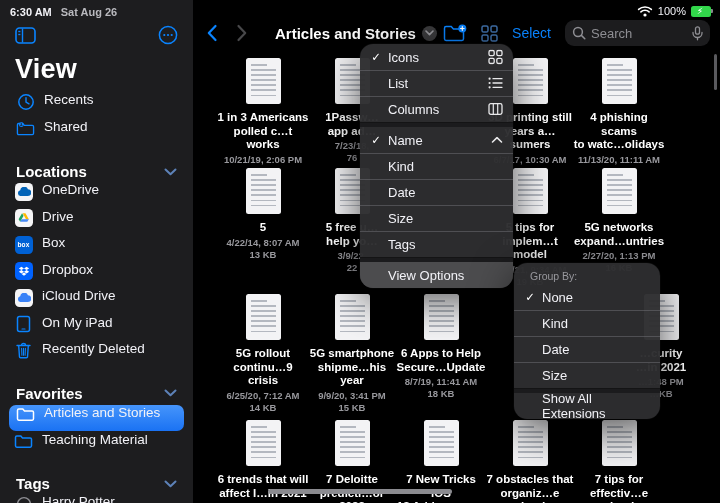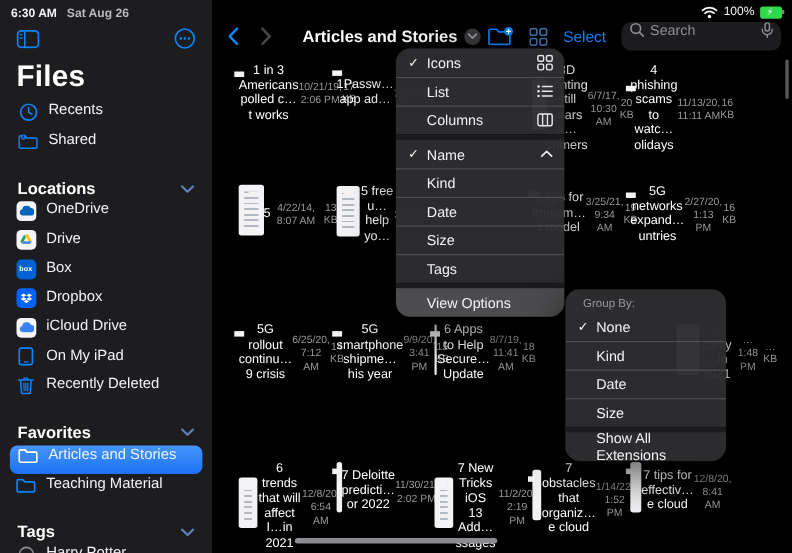--- a/index.html
+++ b/index.html
@@ -32,26 +32,26 @@
   .battery { position:relative; width:22px; height:11px; }
   .batt-body { position:absolute; left:0; top:0; width:20px; height:11px; border-radius:2.5px; background:#32d74b; }
   .batt-tip { position:absolute; right:0; top:3.5px; width:1.6px; height:4px; border-radius:0 1px 1px 0; background:#86868b; }
   .batt-bolt { position:absolute; left:6px; top:0.5px; font-size:8.5px; color:#fff; }
   .toolbar { position:absolute; left:0; top:18px; width:527px; height:30px; display:flex; align-items:center; }
   .nav-btn { width:22px; height:22px; display:flex; align-items:center; justify-content:center; margin-left:8px; }
   .crumb-title { font-size:15px; font-weight:bold; color:#fff; margin-left:22px; }
   .title-chev { width:15px; height:15px; border-radius:50%; background:#3a3a3c; display:flex; align-items:center; justify-content:center; margin-left:6px; }
   .tool-right { position:absolute; right:10px; top:0; height:30px; display:flex; align-items:center; gap:14px; }
   .select-lbl { color:#0a84ff; font-size:14px; }
-  .searchbar { width:145px; height:26px; background:#1c1c1e; border-radius:9px; display:flex; align-items:flex-start; padding:0 7px; gap:5px; }
+  .searchbar { width:145px; height:26px; background:#1c1c1e; border-radius:9px; display:flex; align-items:center; padding:0 7px; gap:5px; }
   .search-ph { flex:1; font-size:13px; color:#8e8e93; }
   .scroll-ind { position:absolute; right:3px; top:54px; width:3px; height:36px; border-radius:2px; background:#5a5a5e; }
 
   
-  .cell { position:absolute; width:92px; display:flex; flex-direction:row; align-items:center; text-align:center; }
+  .cell { position:absolute; width:92px; display:flex; flex-direction:column; align-items:center; text-align:center;font-weight:bold; }
   .doc { position:relative; width:35px; height:46px; background:#f3f3f5; border-radius:2.5px; margin-bottom:7px; }
   .doc-lines { position:absolute; left:5px; right:5px; top:6px; bottom:5px;
      background:repeating-linear-gradient(to bottom,#b4b8c0 0 1.7px,transparent 1.7px 5.1px); }
   .doc-lines:after { content:""; position:absolute; right:0; top:0; width:9px; height:5px; background:#f3f3f5; }
   .f-name { font-size:11.5px; line-height:13.5px; color:#fff; }
   .f-sub  { font-size:9.5px; line-height:12px; color:#98989d; margin-top:2px; }
   .f-sub2 { font-size:9.5px; line-height:11px; color:#98989d; }
 
   
   .menu { position:absolute; background:rgba(45,45,47,.97); border-radius:13px; overflow:hidden;
@@ -90,21 +90,21 @@
       </span>
       <span>
         <svg width="20" height="20" viewBox="0 0 20 20">
             <circle cx="10" cy="10" r="8.6" fill="none" stroke="#0a84ff" stroke-width="1.5"></circle>
             <circle cx="6.3" cy="10" r="1.1" fill="#0a84ff"></circle>
             <circle cx="10" cy="10" r="1.1" fill="#0a84ff"></circle>
             <circle cx="13.7" cy="10" r="1.1" fill="#0a84ff"></circle>
           </svg>
       </span>
     </div>
-    <h1 class="files-title">Files</h1>
+    <h1 class="files-title">View</h1>
     <div class="quick-list" id="quick-list">
         <div class="side-item">
           <span class="ic">
             <svg width="18" height="18" viewBox="0 0 18 18">
               <circle cx="9" cy="9" r="7.2" fill="none" stroke="#0a84ff" stroke-width="1.5"></circle>
               <path d="M9 4.8 V9 L12 10.8" fill="none" stroke="#0a84ff" stroke-width="1.4" stroke-linecap="round"></path>
             </svg>
           </span>
           <span>Recents</span>
         </div>

